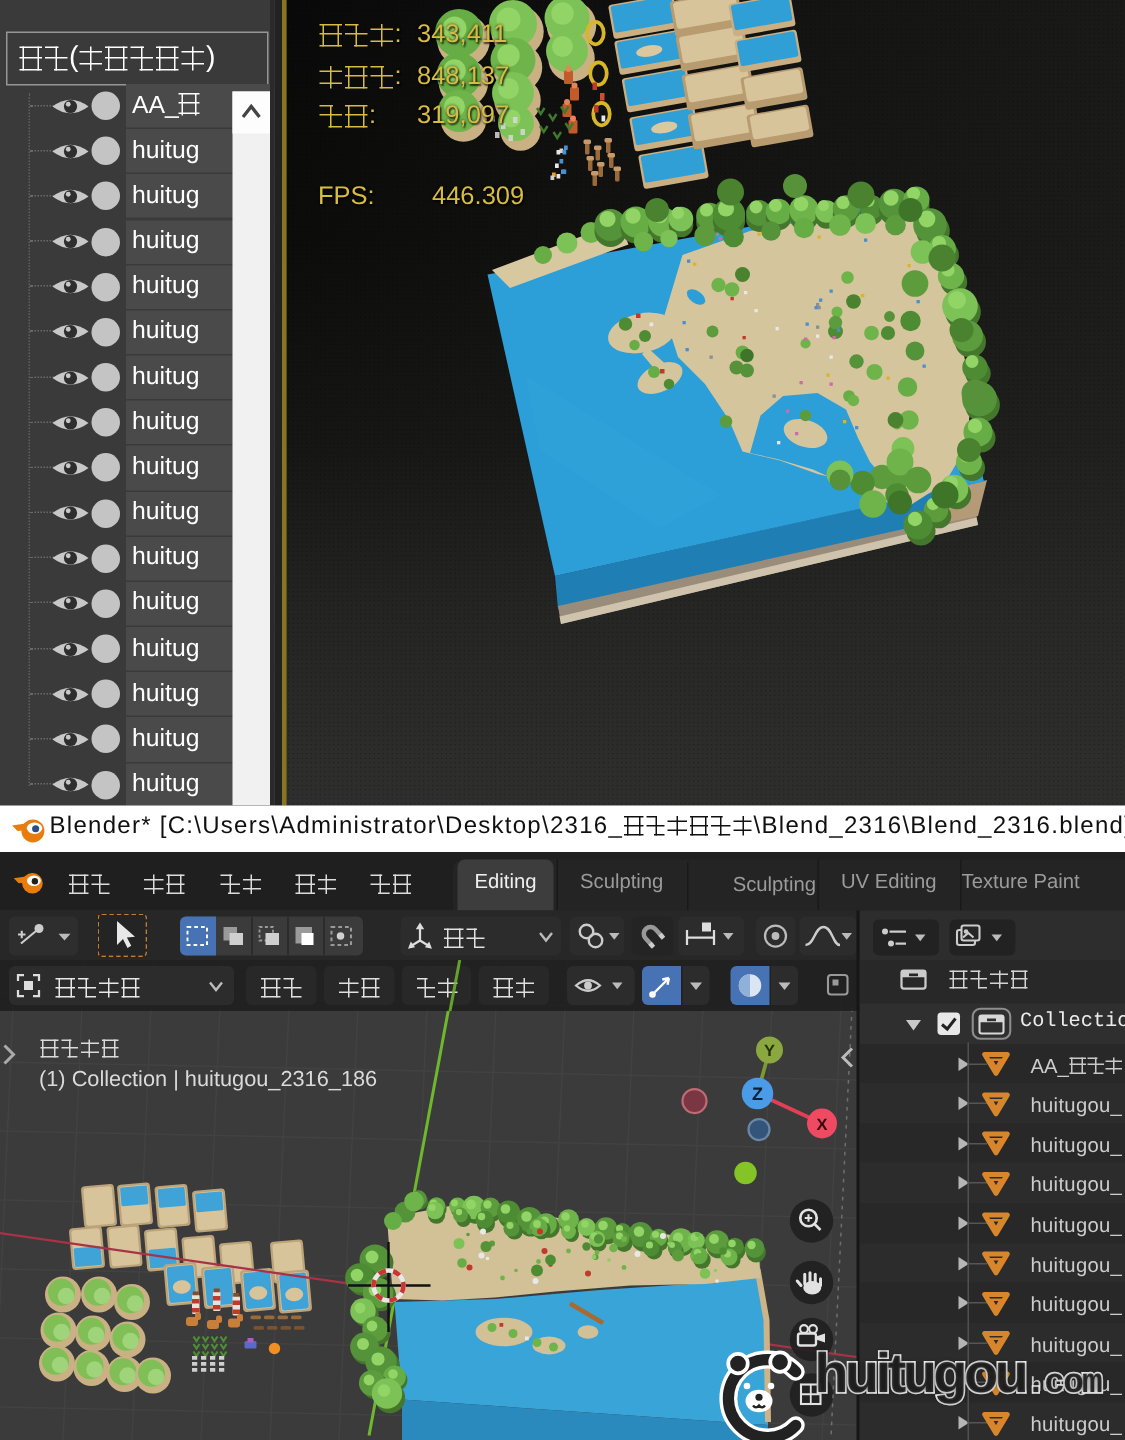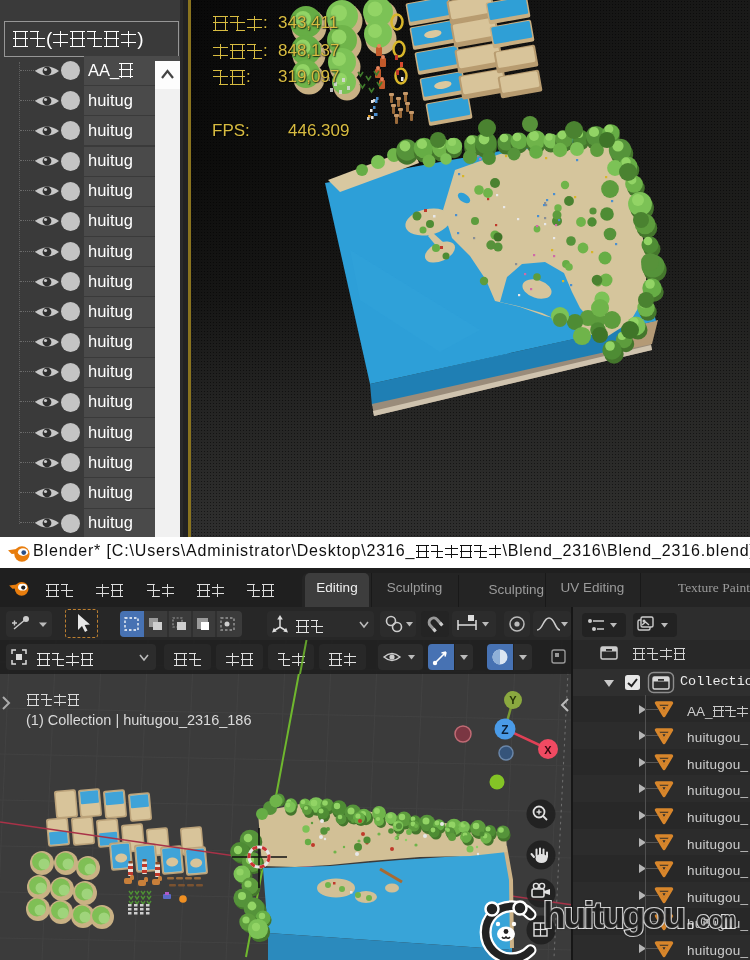--- a/index.html
+++ b/index.html
@@ -626,21 +626,21 @@
   <div class="abs" style="left:95px;top:13px;color:#dcdcdc;"><span class="hz3 g14"></span><span class="hz g14"></span></div>
   <div class="abs" style="left:146px;top:13px;color:#dcdcdc;"><span class="hz2 g14"></span><span class="hz3 g14"></span></div>
   <div class="abs" style="left:196px;top:13px;color:#dcdcdc;"><span class="hz g14"></span><span class="hz3 g14"></span></div>
   <div class="abs" style="left:246px;top:13px;color:#dcdcdc;"><span class="hz2 g14"></span><span class="hz g14"></span></div>
 
   <div class="abs" style="left:302px;top:5px;width:448px;height:34px;background:#242424;border-radius:6px 0 0 0;"></div>
   <div class="abs" style="left:305px;top:5px;width:64px;height:34px;background:#3d3d3d;border-radius:5px 5px 0 0;color:#f0f0f0;font-size:13.5px;text-align:center;line-height:30px;">Editing</div>
   <div class="abs" style="left:371px;top:5px;width:86px;height:34px;color:#9b9b9b;font-size:13.5px;text-align:center;line-height:30px;border-left:1px solid #191919;">Sculpting</div>
   <div class="abs" style="left:458px;top:7px;width:86px;height:34px;color:#9b9b9b;font-size:13.5px;text-align:right;line-height:30px;border-left:1px solid #191919;">Sculpting</div>
   <div class="abs" style="left:545px;top:5px;width:94px;height:34px;color:#9b9b9b;font-size:13.5px;text-align:center;line-height:30px;border-left:1px solid #191919;">UV Editing</div>
-  <div class="abs" style="left:640px;top:5px;width:110px;height:34px;color:#9b9b9b;font-size:13.5px;text-align:right;line-height:30px;border-left:1px solid #191919;font-family:Liberation Serif, serif;">Texture Paint</div>
+  <div class="abs" style="left:640px;top:5px;width:110px;height:34px;color:#9b9b9b;font-size:13.5px;text-align:left;line-height:30px;border-left:1px solid #191919;">Texture Paint</div>
 </div>
 
 <div class="abs" id="row2" style="left:0;top:607px;width:573px;height:33px;background:#272727;">
 
   <div class="abs" style="left:6px;top:4px;width:46px;height:26px;background:#2e2e2e;border-radius:4px;">
     <svg width="46" height="26">
         <g stroke="#ccc" stroke-width="1.4" fill="none">
       <path d="M8 18 L20 8"></path>
           <circle cx="20" cy="8" r="3" fill="#ccc" stroke="none"></circle>
       <path d="M6 12 l5 0 M8.5 9.5 l0 5"></path>

